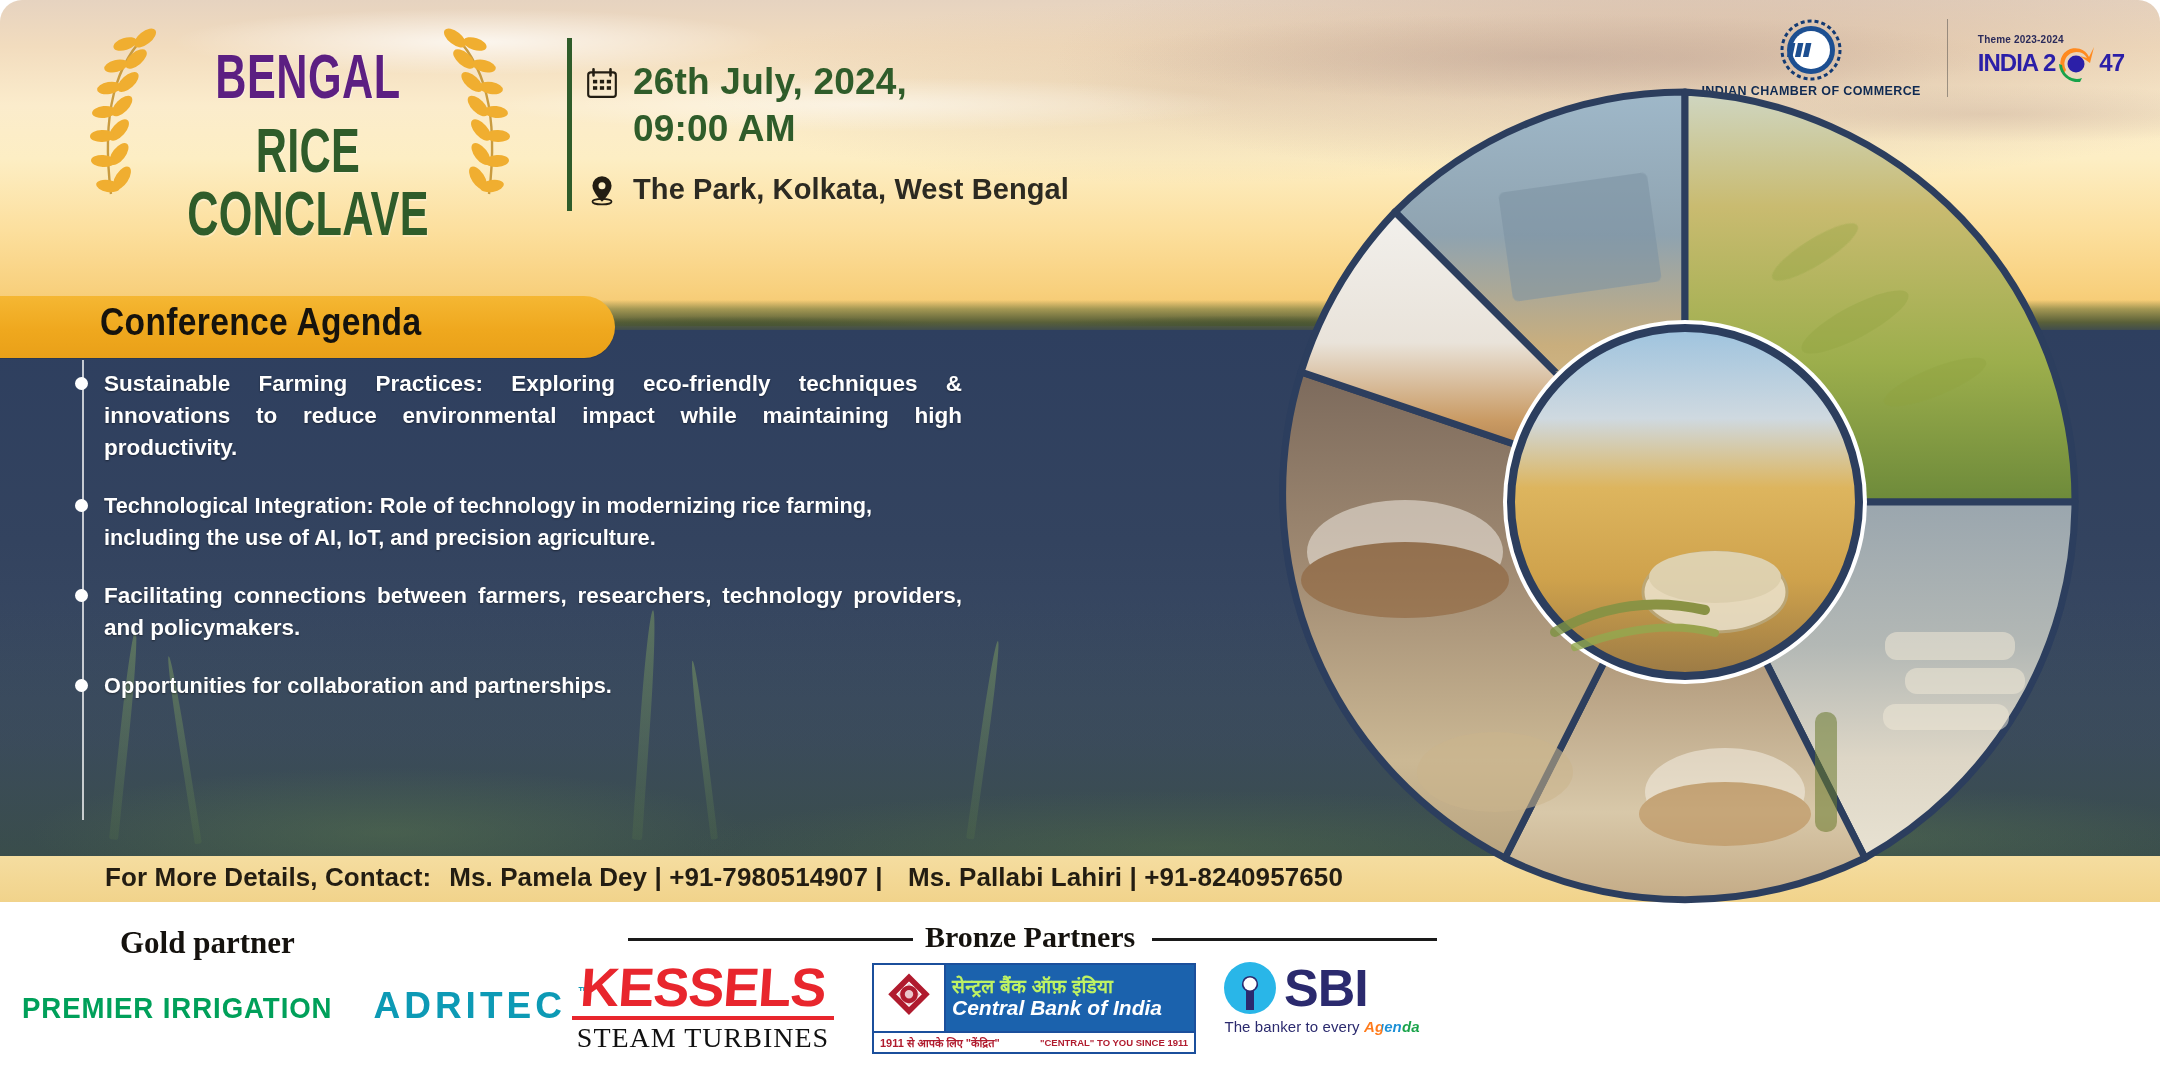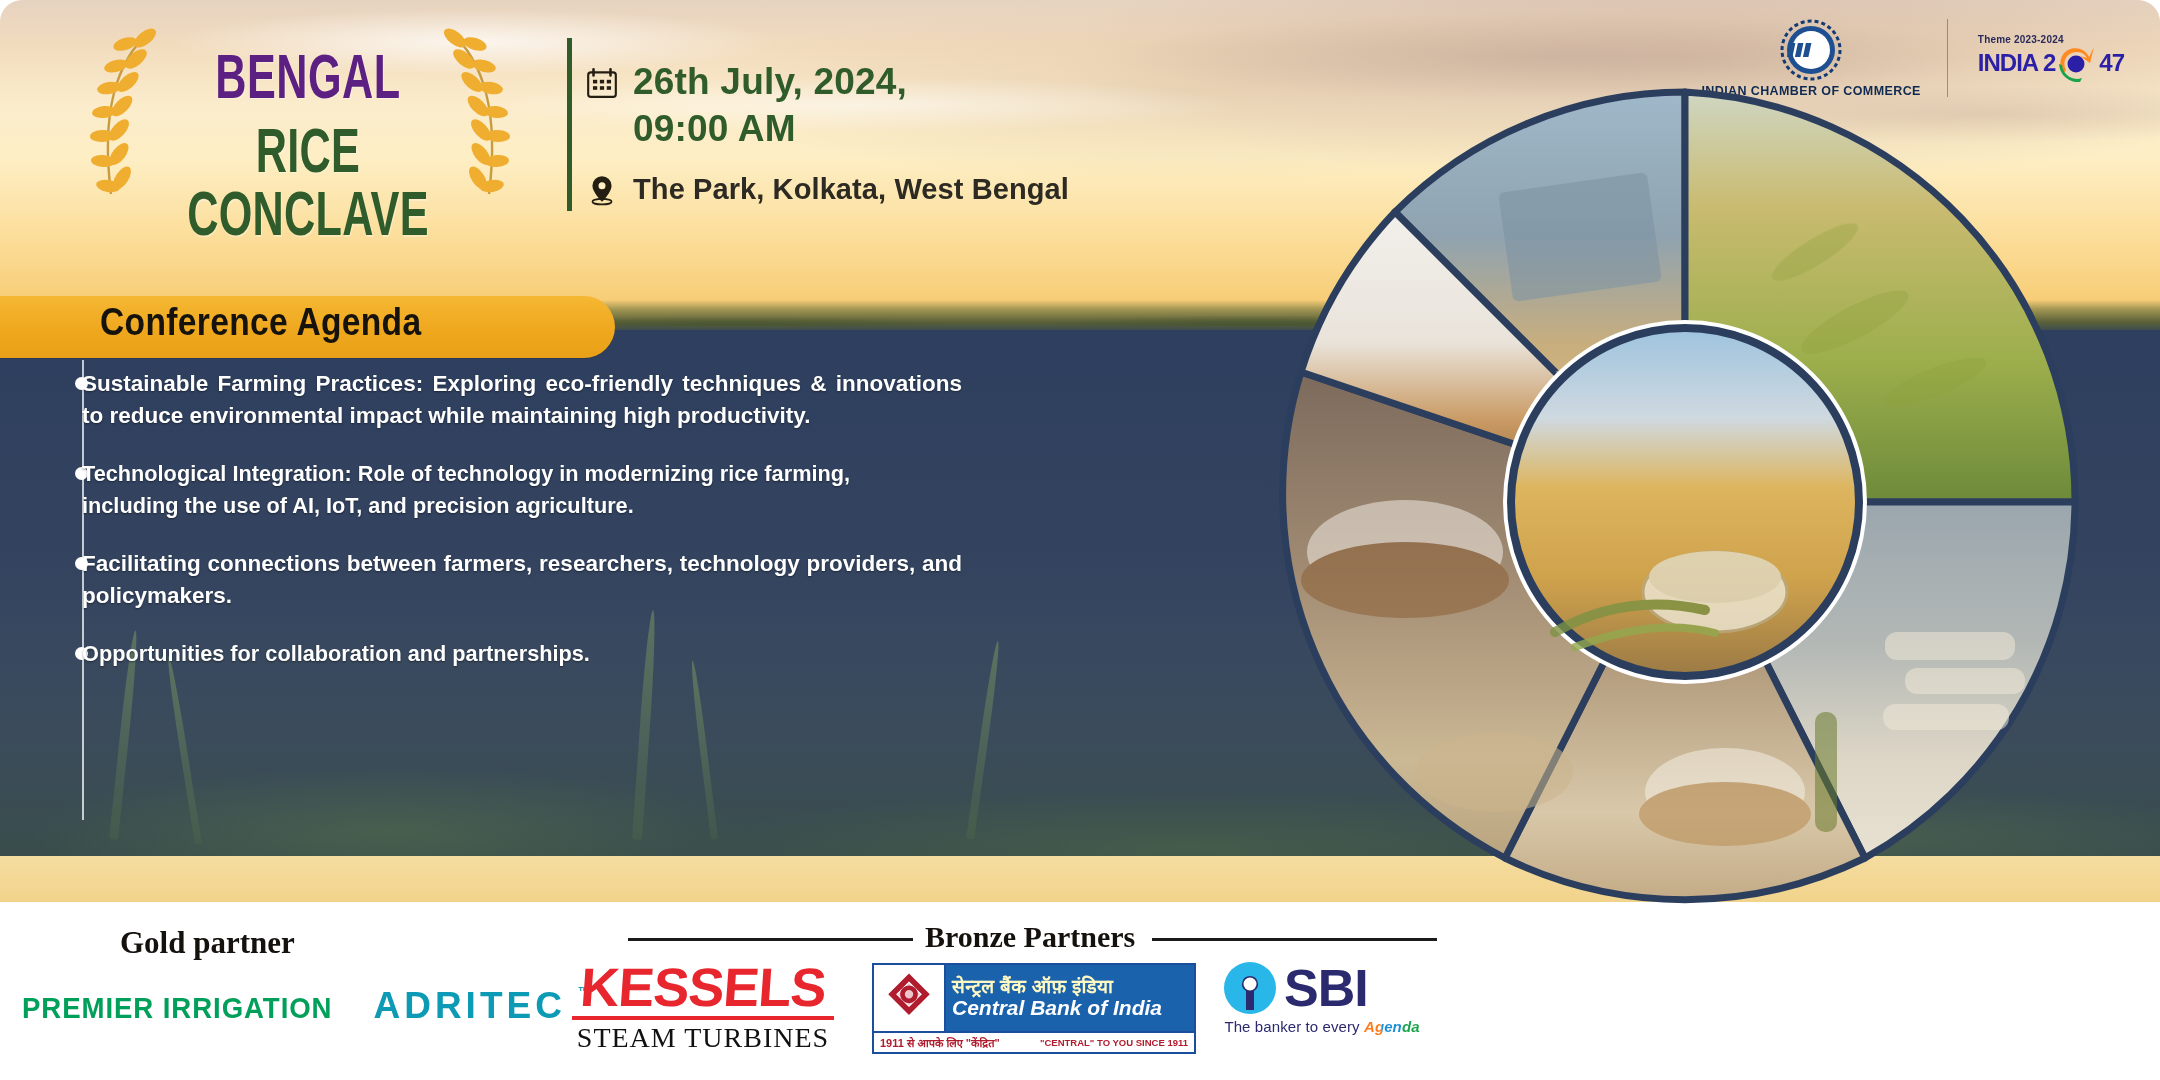--- a/index.html
+++ b/index.html
@@ -86,21 +86,21 @@
 
   
   .agenda-band{position:absolute;left:0;top:296px;width:615px;height:62px;border-radius:0 34px 34px 0;
     background:linear-gradient(180deg,#f5b733 0%,#efa81e 55%,#e9a018 100%);box-shadow:0 1px 0 rgba(0,0,0,.12);}
   .agenda-title{position:absolute;left:100px;top:300px;font-weight:700;font-size:39px;color:#16130d;
     transform:scaleX(.86);transform-origin:left top;letter-spacing:.4px;}
 
   
   .timeline{position:absolute;left:82px;top:360px;width:2px;height:460px;background:rgba(255,255,255,.72);}
   .agenda-list{position:absolute;left:82px;top:368px;width:880px;}
-  .agenda-item{position:relative;margin-bottom:26px;}
+  .agenda-item{position:relative;padding-left:22px;margin-bottom:26px;}
   .agenda-dot{position:absolute;left:-7px;top:9px;width:13px;height:13px;border-radius:50%;background:#ffffff;}
   .agenda-text{color:#ffffff;font-weight:700;font-size:22.5px;line-height:1.42;text-align:justify;
     text-shadow:0 1px 2px rgba(0,0,0,.45);}
   .agenda-item.narrow .agenda-text{text-align:left;transform:scaleX(.965);transform-origin:left center;}
 
   
   .contact-bar{position:absolute;left:0;top:856px;width:2160px;height:46px;
     background:linear-gradient(180deg,#f5dda0 0%,#f1d38b 100%);}
   .contact-text{position:absolute;left:105px;top:862px;font-weight:700;font-size:26px;color:#231d12;letter-spacing:.1px;}
   .contact-text .sp{display:inline-block;width:18px;}
@@ -122,21 +122,21 @@
   .kessels{position:absolute;left:568px;top:962px;width:270px;text-align:center;}
   .kessels .k1{font-weight:700;font-size:54px;color:#e8262d;letter-spacing:-1px;line-height:.95;transform:skewX(-4deg);}
   .kessels .kline{height:4px;background:#e8262d;margin:3px 4px 2px;}
   .kessels .k2{font-family:"Liberation Serif",serif;font-size:28px;color:#111;letter-spacing:1px;}
 
   
   .cbi{position:absolute;left:872px;top:963px;width:320px;border:2px solid #1b4f9c;background:#fff;}
   .cbi-top{display:flex;align-items:stretch;height:66px;}
   .cbi-mark{width:70px;background:#fff;border-right:2px solid #1b4f9c;display:flex;align-items:center;justify-content:center;}
   .cbi-names{flex:1;background:#1b62ad;display:flex;flex-direction:column;justify-content:center;padding:2px 6px;}
-  .cbi-hi{color:#fef9c3;font-size:19px;font-weight:700;line-height:1.05;letter-spacing:.3px;}
+  .cbi-hi{color:#bef264;font-size:19px;font-weight:700;line-height:1.05;letter-spacing:.3px;}
   .cbi-en{color:#fff;font-size:21px;font-weight:700;font-style:italic;line-height:1.05;}
   .cbi-bottom{height:19px;background:#fff;border-top:2px solid #1b4f9c;display:flex;align-items:center;justify-content:space-between;padding:0 6px;}
   .cbi-b1{font-size:11px;color:#b01b2e;font-weight:700;}
   .cbi-b2{font-size:9.5px;color:#b01b2e;font-weight:700;}
 
   
   .sbi{position:absolute;left:1222px;top:960px;width:200px;}
   .sbi-row{display:flex;align-items:center;gap:6px;}
   .sbi-mark{width:56px;height:56px;}
   .sbi-word{font-weight:700;font-size:52px;color:#2b2a6e;letter-spacing:-1px;line-height:1;}
@@ -301,20 +301,29 @@
       <span class="agenda-dot"></span>
       <div class="agenda-text">Facilitating connections between farmers, researchers, technology providers, and policymakers.</div>
     </div>
     <div class="agenda-item narrow">
       <span class="agenda-dot"></span>
       <div class="agenda-text">Opportunities for collaboration and partnerships.</div>
     </div>
   </div>
 
   <div class="contact-bar"></div>
+  <div class="contact-text">
+    <span>For More Details, Contact:</span><span class="sp"></span><span>Ms. Pamela Dey</span>
+    <span>|</span>
+    <span>+91-7980514907</span>
+    <span>|</span><span class="sp"></span>
+    <span>Ms. Pallabi Lahiri</span>
+    <span>|</span>
+    <span>+91-8240957650</span>
+  </div>
 
   <div class="footer"></div>
   <div class="gold-label">Gold partner</div>
   <div class="hr-left"></div>
   <div class="bronze-label">Bronze Partners</div>
   <div class="hr-right"></div>
 
   <div class="premier">
     <span class="p1">PREMIER IRRIGATION</span>
     <span class="p2">ADRITEC</span>

